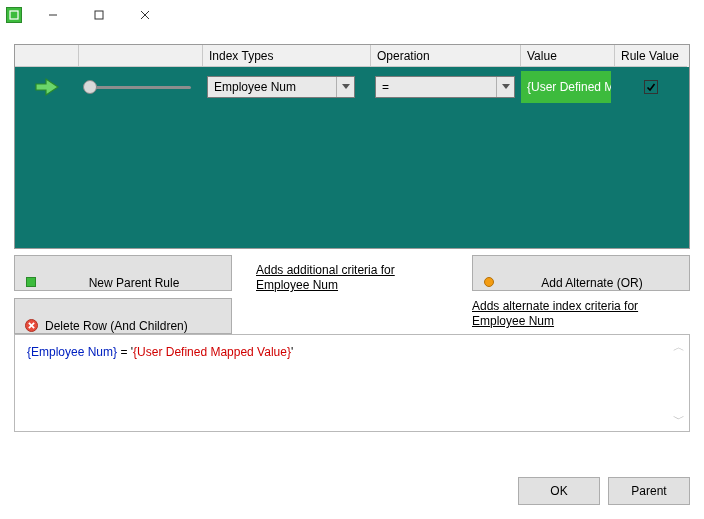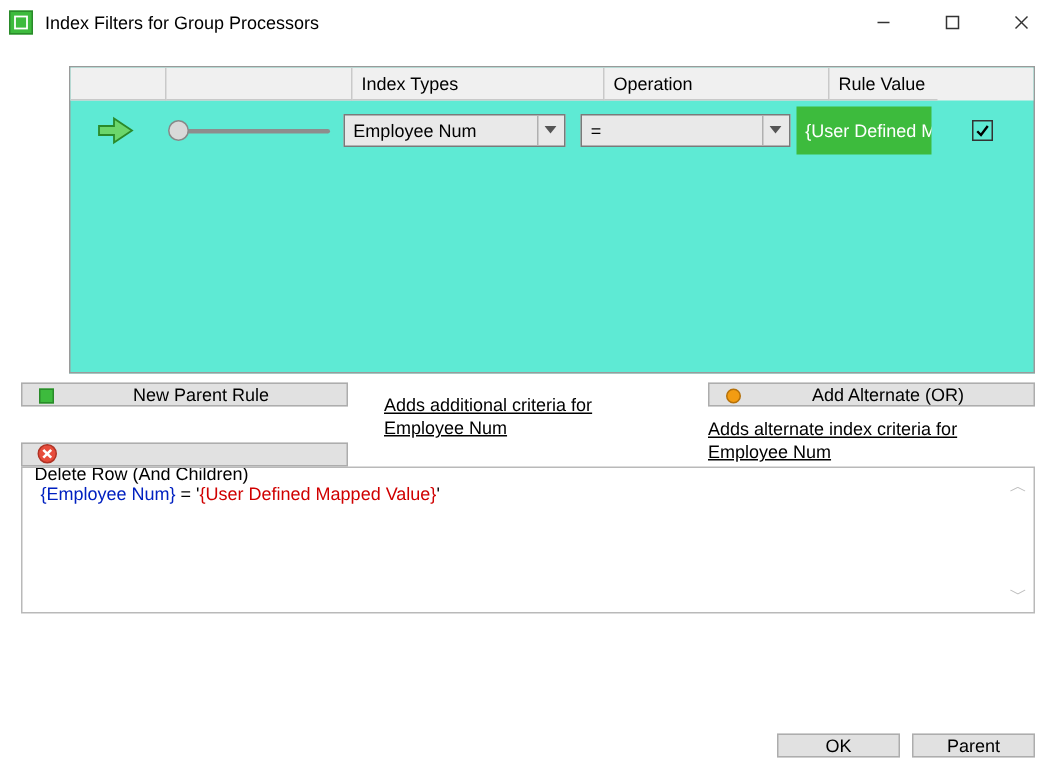--- a/index.html
+++ b/index.html
@@ -37,22 +37,21 @@
   }
   .winbtn svg { width: 10px; height: 10px; stroke: #333; stroke-width: 1; fill: none; }
   .content {
     padding: 14px 14px 0 14px;
   }
   .grid-outer {
     border: 1px solid #9a9a9a;
     height: 205px;
     display: flex;
     flex-direction: column;
-    background: #5eead4;
-    margin-left: 32px;
+    background: #0f766e;
   }
   .grid-header {
     display: flex;
     height: 22px;
     background: #f0f0f0;
   }
   .gh-cell {
     border-right: 1px solid #c9c9c9;
     border-bottom: 1px solid #c9c9c9;
     padding: 3px 6px;
@@ -126,25 +125,25 @@
   }
   .chk svg { width: 10px; height: 10px; stroke: #000; stroke-width: 1.6; fill: none; }
   .action-area {
     margin-top: 6px;
     display: flex;
     gap: 24px;
   }
   .action-col { flex: 1; }
   .action-btn {
     width: 218px;
-    height: 16px;
+    height: 36px;
     border: 1px solid #adadad;
     background: #e1e1e1;
     display: flex;
-    align-items: flex-start;
+    align-items: flex-end;
     padding: 0 8px;
     font-size: 12px;
   }
   .action-btn .ab-icon {
     width: 16px; height: 16px;
     display: flex; align-items: center; justify-content: center;
     margin-right: 6px;
   }
   .action-btn .ab-label { flex: 1; text-align: center; }
   .sq { width: 10px; height: 10px; background: #3dbb3d; border: 1px solid #2a8a2a; }
@@ -185,37 +184,36 @@
   .tok-red  { color: #d00000; }
   .dlg-buttons {
     position: absolute;
     right: 14px;
     bottom: 14px;
     display: flex;
     gap: 8px;
   }
   .dlg-btn {
     min-width: 82px;
-    height: 16px;
+    height: 28px;
     border: 1px solid #adadad;
     background: #e1e1e1;
     display: flex; align-items: center; justify-content: center;
     font-size: 12px;
   }
 </style>
 </head>
 <body>
 
 <div class="titlebar">
   <div class="app-icon">
     <svg viewBox="0 0 10 10">
         <rect x="1" y="1" width="8" height="8" fill="none" stroke="#fff" stroke-width="1.2"></rect>
       </svg>
   </div>
-  <div class="title">Index Filters for Group Processors</div>
   <div class="winbtns">
     <div class="winbtn">
       <svg viewBox="0 0 10 10">
           <line x1="1" y1="5" x2="9" y2="5"></line>
         </svg>
     </div>
     <div class="winbtn">
       <svg viewBox="0 0 10 10">
           <rect x="1" y="1" width="8" height="8"></rect>
         </svg>
@@ -229,20 +227,21 @@
   </div>
 </div>
 
 <div class="content">
   <div class="grid-outer">
     <div class="grid-header">
       <div class="gh-cell col-icon"></div>
       <div class="gh-cell col-slider"></div>
       <div class="gh-cell col-index">Index Types</div>
       <div class="gh-cell col-op">Operation</div>
+      <div class="gh-cell col-value">Value</div>
       <div class="gh-cell col-user">Rule Value</div>
     </div>
     <div class="grid-row">
       <div class="gr-cell col-icon">
         <div class="arrow-icon">
           <svg width="26" height="22" viewBox="0 0 26 22">
             <path d="M2 8 L12 8 L12 3 L24 11 L12 19 L12 14 L2 14 Z" fill="#6bd66b" stroke="#2a8a2a" stroke-width="1.2"></path>
           </svg>
         </div>
       </div>
@@ -288,21 +287,21 @@
   </div>
 
   <div class="action-area">
     <div class="action-col">
       <div class="action-btn">
         <div class="ab-icon">
             <div class="sq"></div>
           </div>
         <div class="ab-label">New Parent Rule</div>
       </div>
-      <div class="action-btn" style="margin-top:24px;flex-direction:column;">
+      <div class="action-btn" style="margin-top:7px;">
         <div class="ab-icon">
           <div class="del-icon">
               <svg viewBox="0 0 8 8">
                 <line x1="1" y1="1" x2="7" y2="7"></line>
                 <line x1="7" y1="1" x2="1" y2="7"></line>
               </svg>
             </div>
         </div>
         <div class="ab-label" style="text-align:left;">Delete Row (And Children)</div>
       </div>

